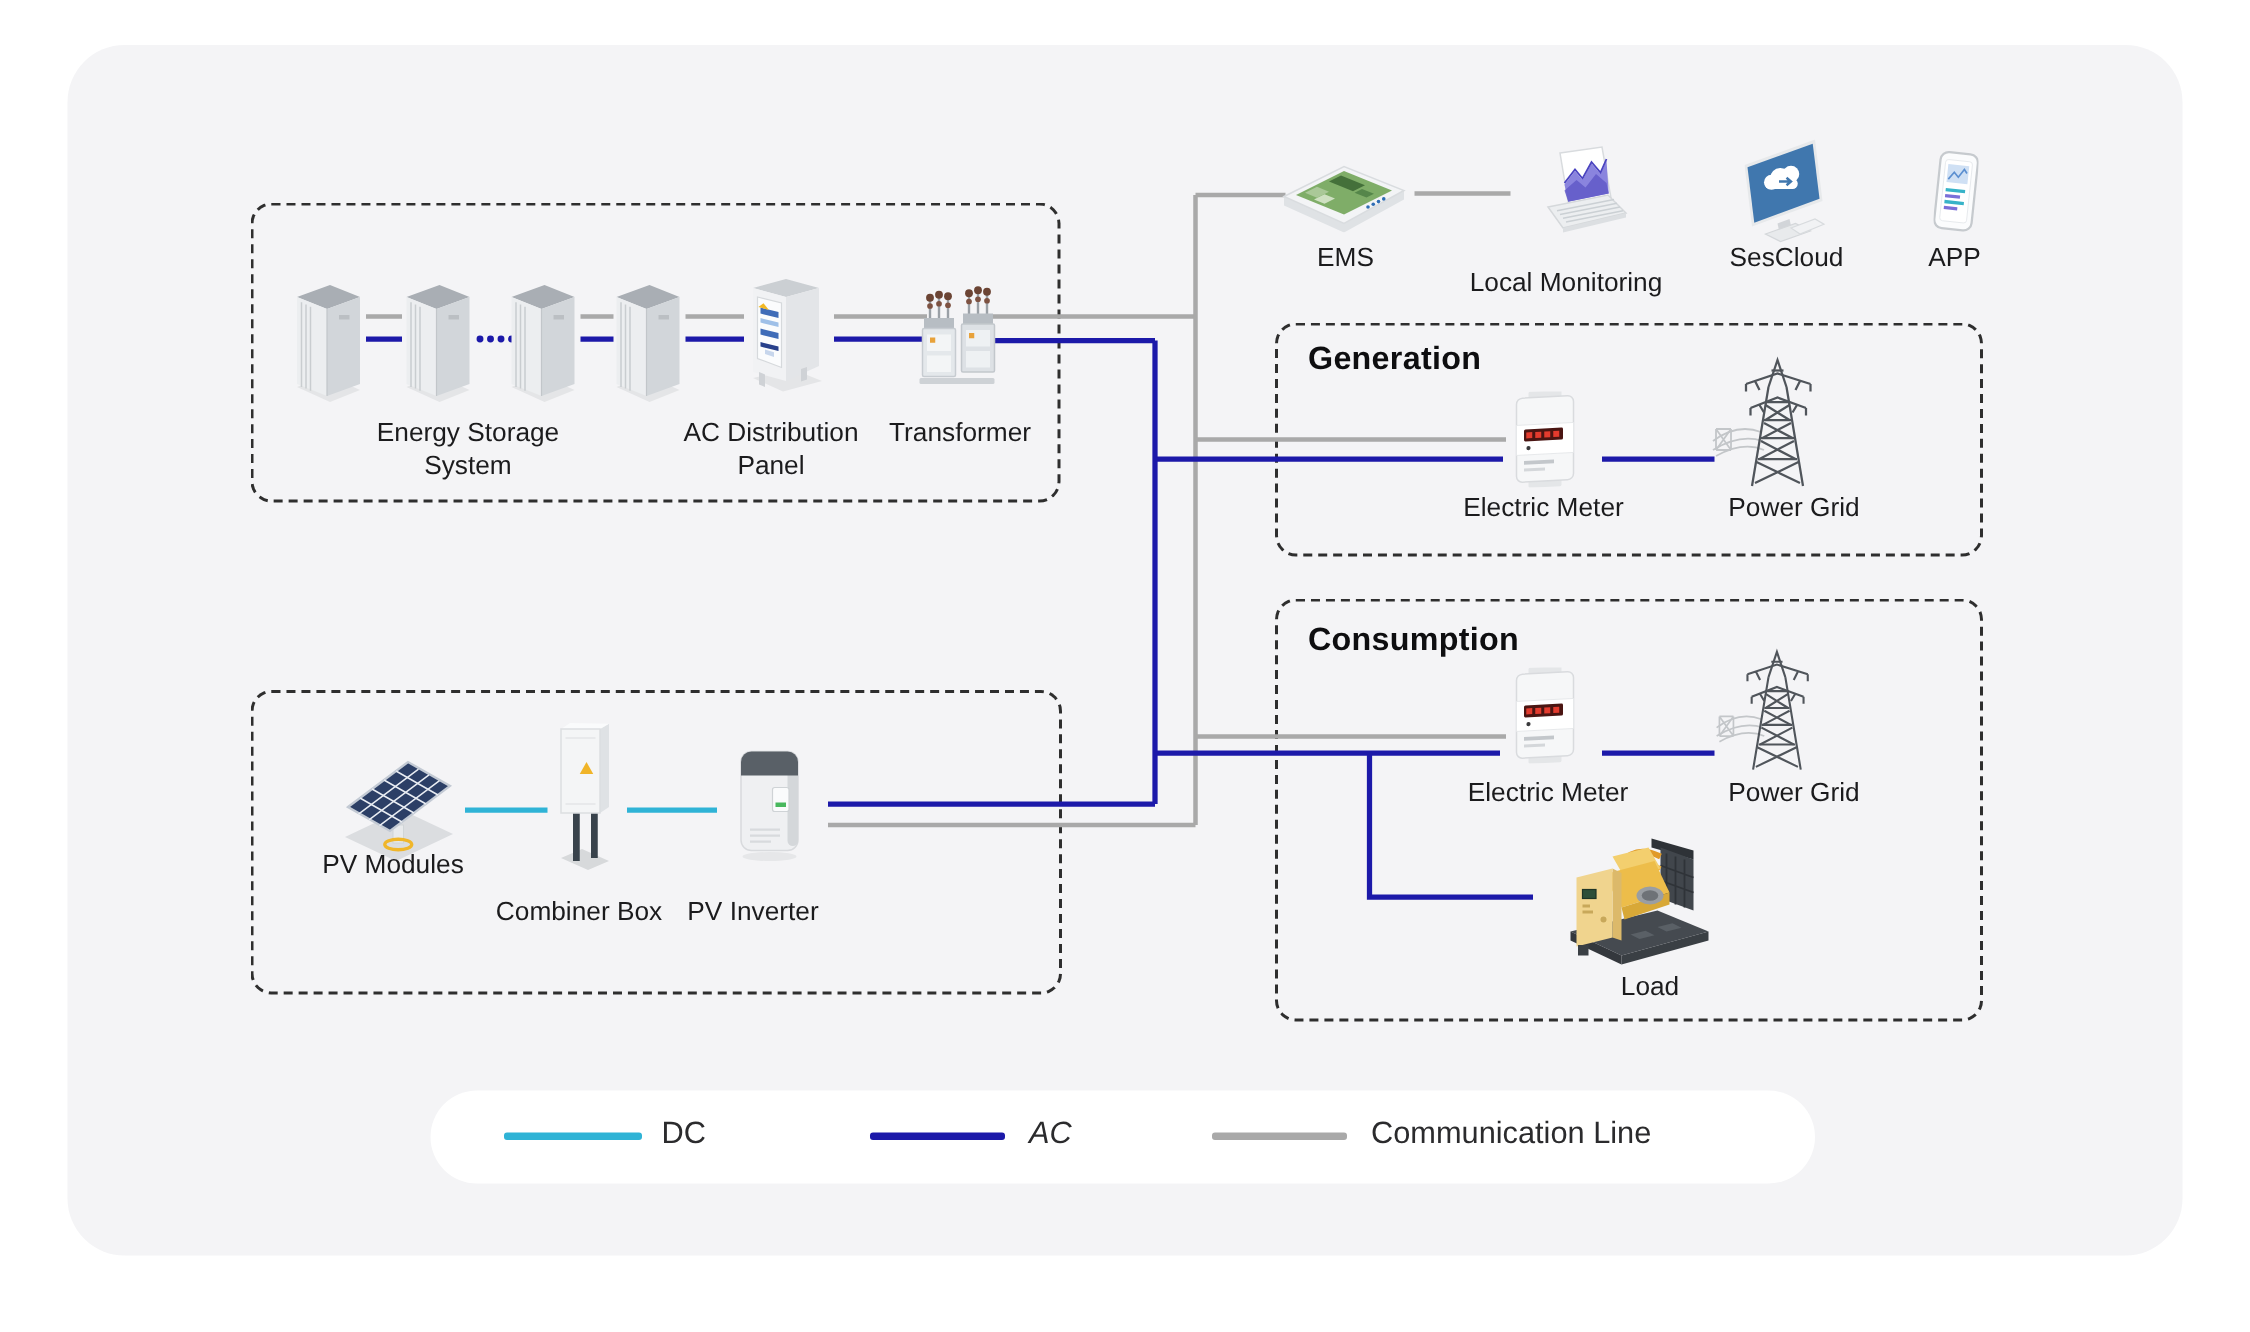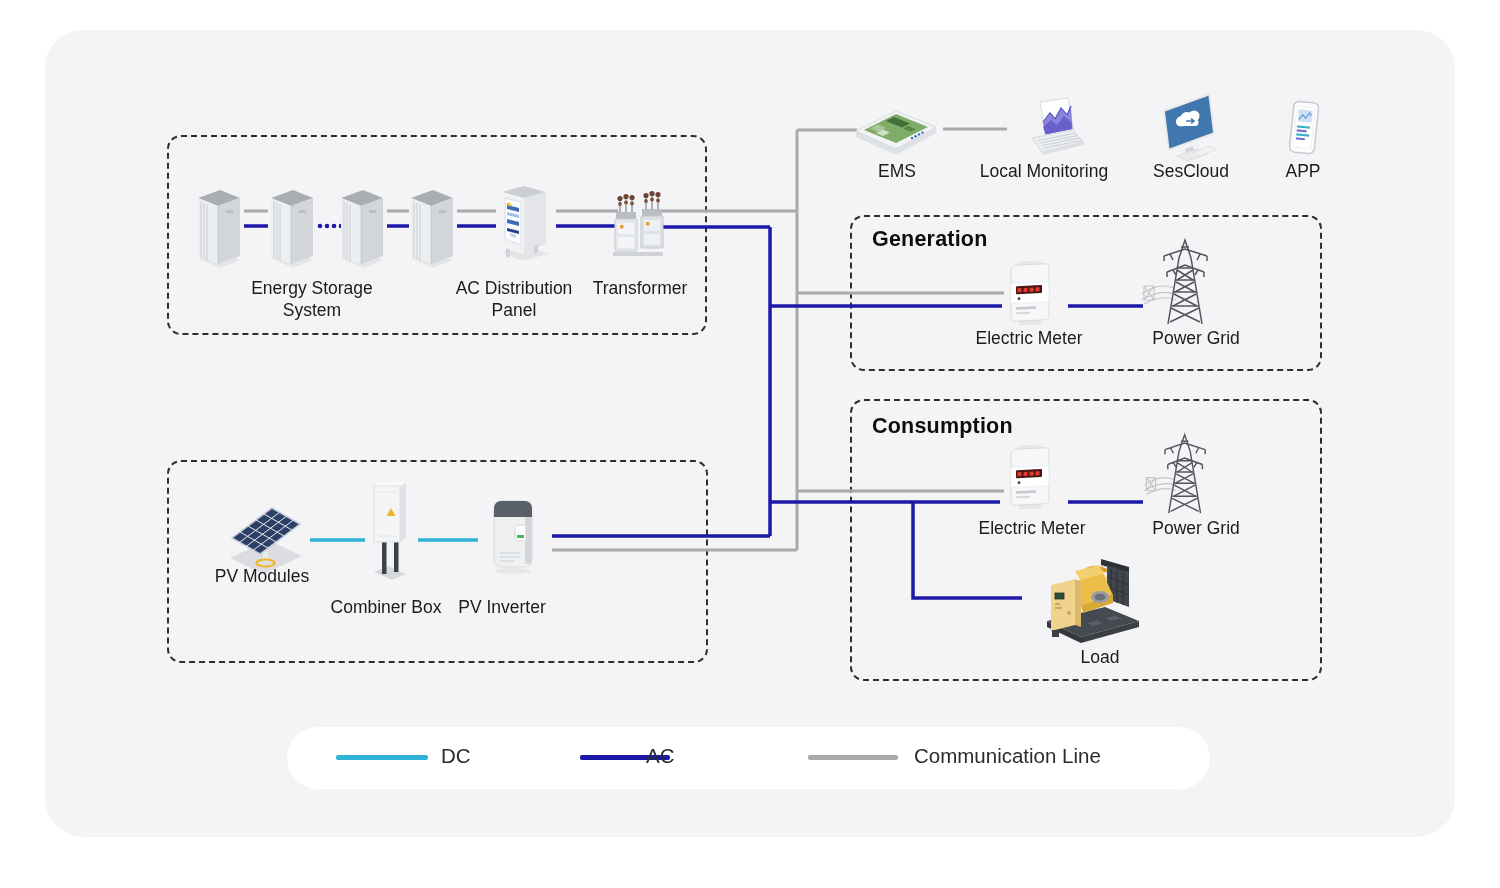--- a/index.html
+++ b/index.html
@@ -38,21 +38,21 @@
   }
   .legend-swatch { position:absolute; top:755px; height:4.5px; border-radius:2px; }
   .legend-swatch.dc   { left:336px; width:92px; background:#2fb3d6; }
   .legend-swatch.ac   { left:580px; width:90px; background:#1c19a9; }
   .legend-swatch.comm { left:808px; width:90px; background:#a9a9a9; }
   .legend-label {
     position:absolute; top:744px; font-size:20.5px; font-weight:500; color:#2b2b2d;
     white-space:nowrap;
   }
   .legend-label.dc   { left:441px; }
-  .legend-label.ac   { left:646px; }
+  .legend-label.ac   { left:686px;font-style:italic; }
   .legend-label.comm { left:914px; }
 </style>
 </head>
 <body>
 
 <div class="canvas">
   <div class="panel"></div>
 
   <div class="dashed-box" id="box-storage"></div>
   <div class="dashed-box" id="box-pv"></div>
@@ -404,21 +404,21 @@
       <rect x="27" y="40" width="7" height="3" fill="#49b85e"></rect>
       <path d="M10,58 h20 M10,62 h20 M10,66 h14" stroke="#d8dadd" stroke-width="1.5"></path>
     </svg>
   </div>
 
   <div class="lbl wrap" style="left:312px;top:278px;width:160px">Energy Storage System</div>
   <div class="lbl wrap" style="left:514px;top:278px;width:150px">AC Distribution Panel</div>
   <div class="lbl" style="left:640px;top:278px">Transformer</div>
 
   <div class="lbl" style="left:897px;top:161px">EMS</div>
-  <div class="lbl" style="left:1044px;top:161px">Local Monitoring</div>
+  <div class="lbl" style="left:1044px;top:178px">Local Monitoring</div>
   <div class="lbl" style="left:1191px;top:161px">SesCloud</div>
   <div class="lbl" style="left:1303px;top:161px">APP</div>
 
   <div class="box-title" style="left:872px;top:227px">Generation</div>
   <div class="lbl" style="left:1029px;top:328px">Electric Meter</div>
   <div class="lbl" style="left:1196px;top:328px">Power Grid</div>
 
   <div class="box-title" style="left:872px;top:414px">Consumption</div>
   <div class="lbl" style="left:1032px;top:518px">Electric Meter</div>
   <div class="lbl" style="left:1196px;top:518px">Power Grid</div>

